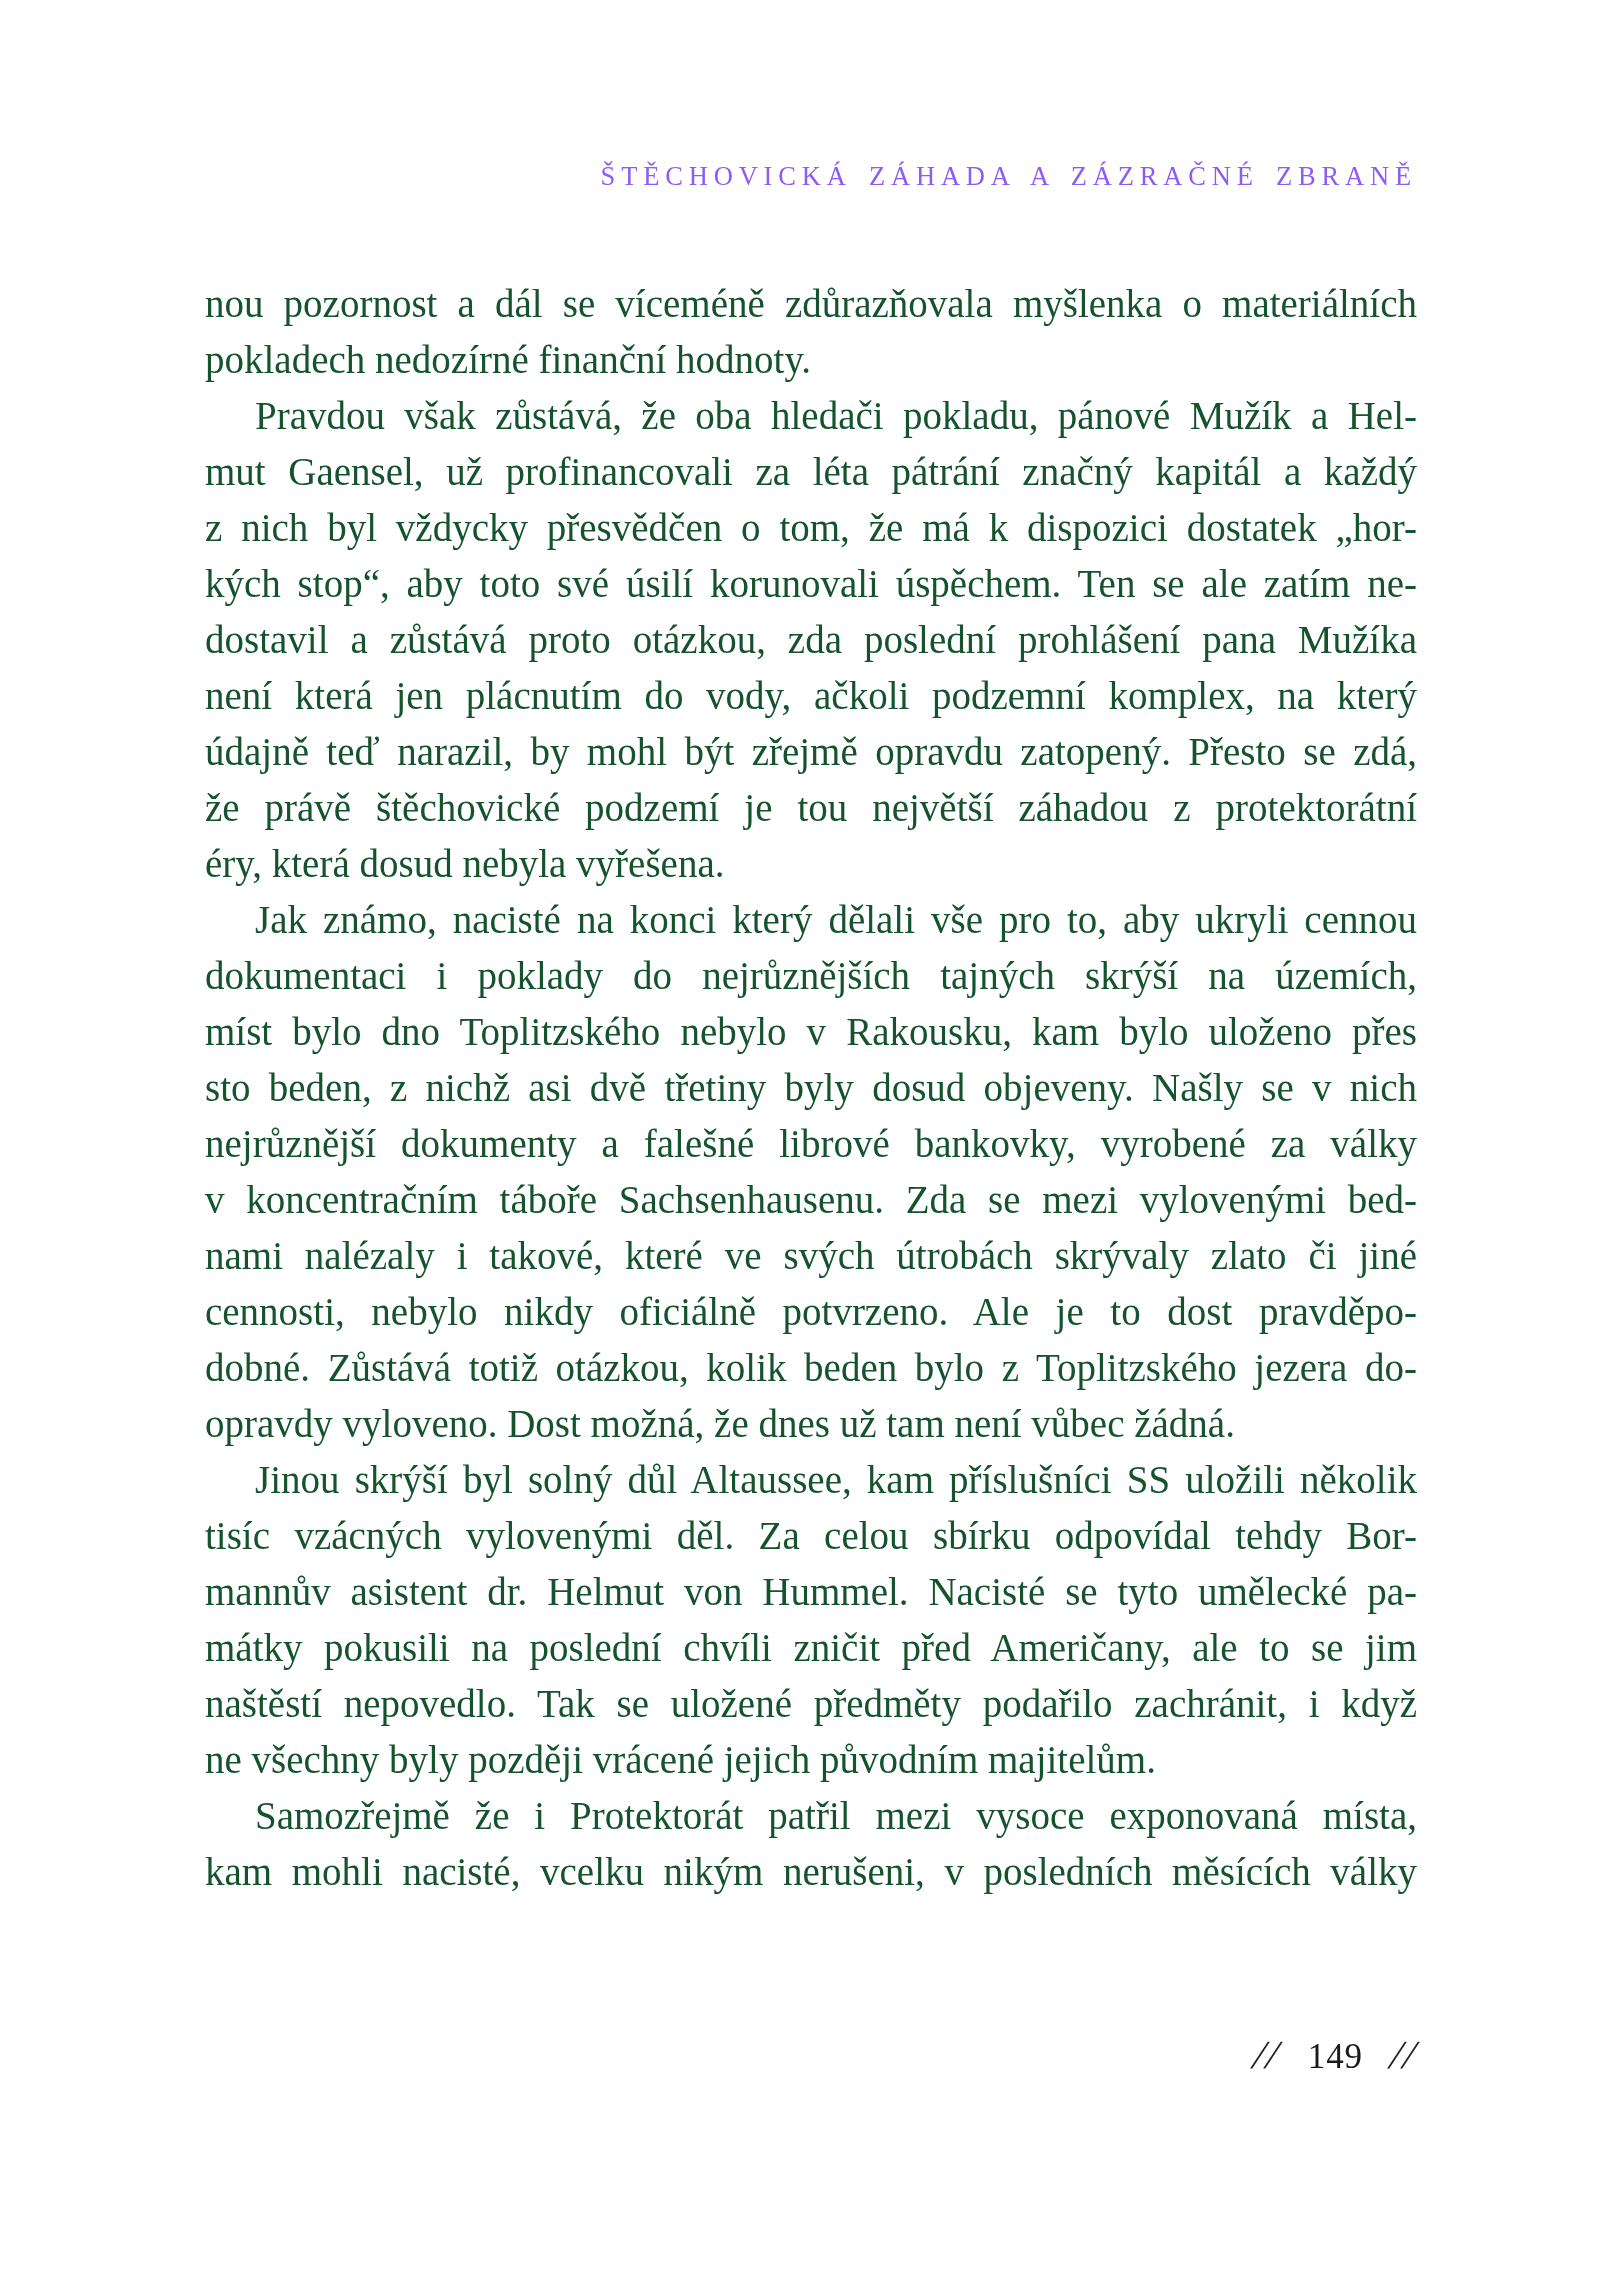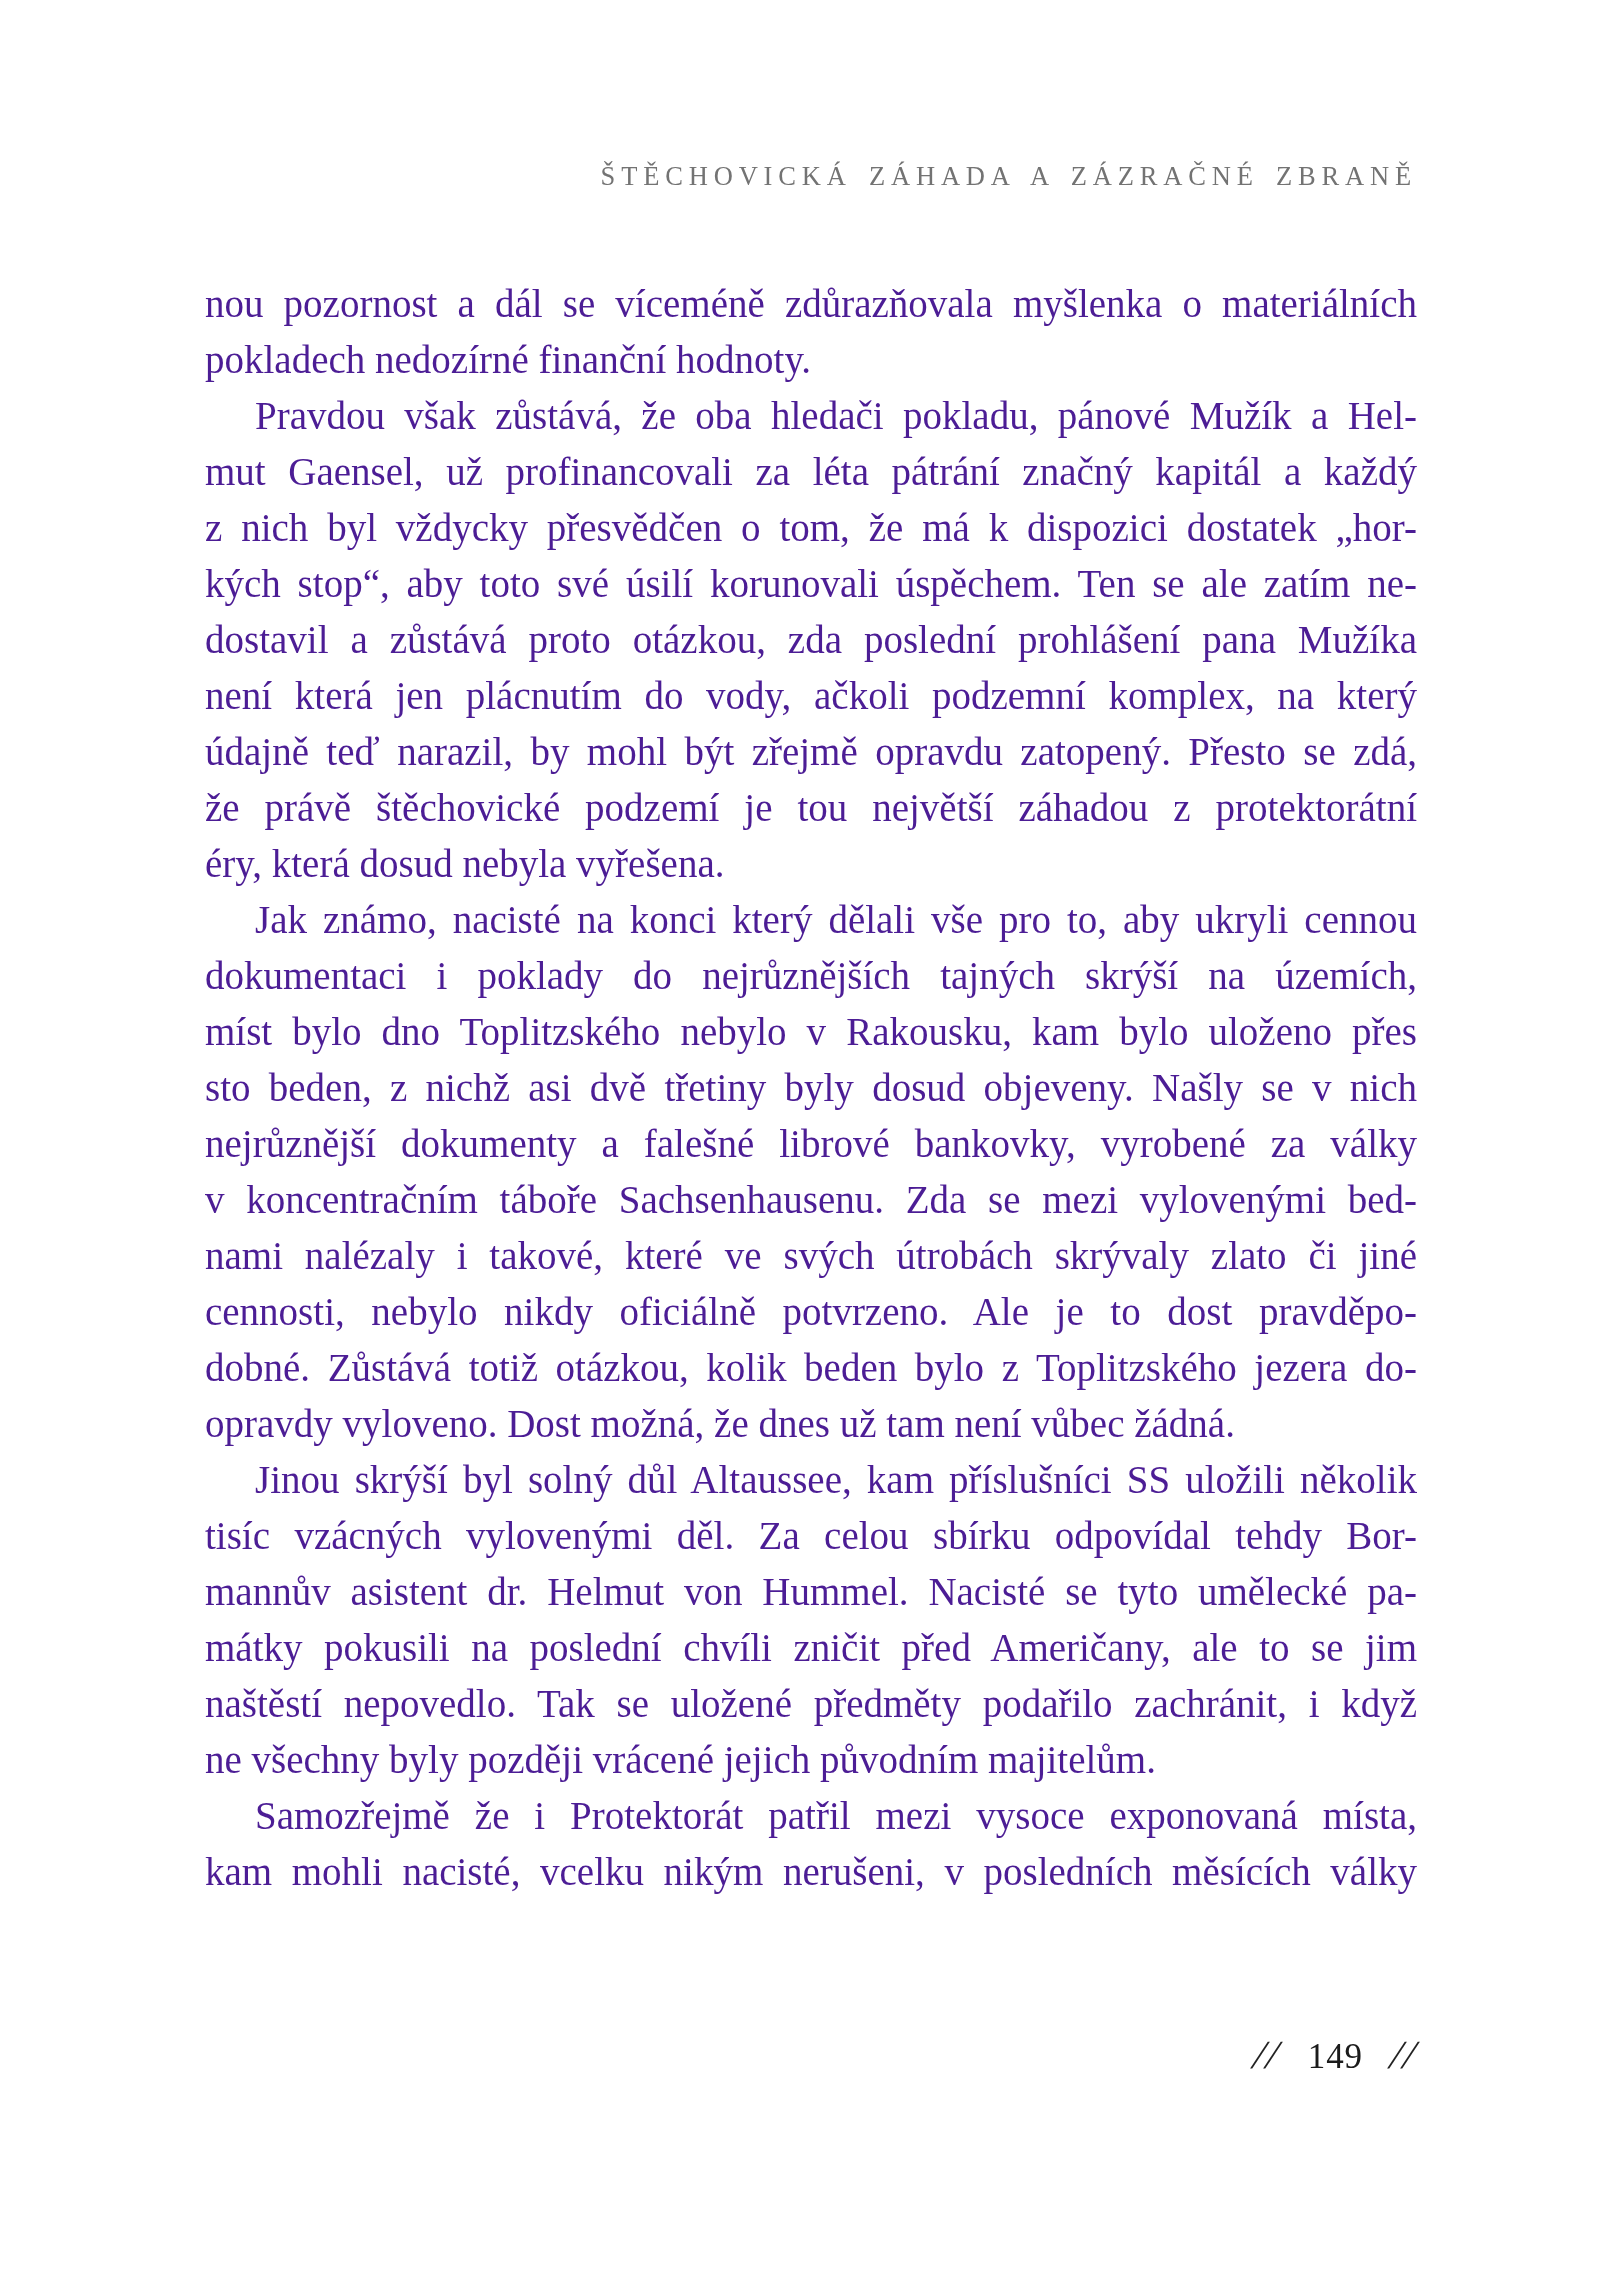--- a/index.html
+++ b/index.html
@@ -18,31 +18,31 @@
   }
   .running-head {
     position: absolute;
     top: 161px;
     left: 205px;
     width: 1212px;
     text-align: right;
     font-size: 26.5px;
     letter-spacing: 0.22em;
     word-spacing: 0.18em;
-    color: #737373;
+    color: #8b5cf6;
     white-space: nowrap;
   }
   .body-text {
     position: absolute;
     top: 276px;
     left: 205px;
     width: 1212px;
     font-size: 39px;
     line-height: 56px;
-    color: #4c1d95;
+    color: #14532d;
   }
   .line {
     text-align: justify;
     text-align-last: justify;
   }
   .line.para-end {
     text-align-last: left;
   }
   .line.indent {
     text-indent: 50px;

